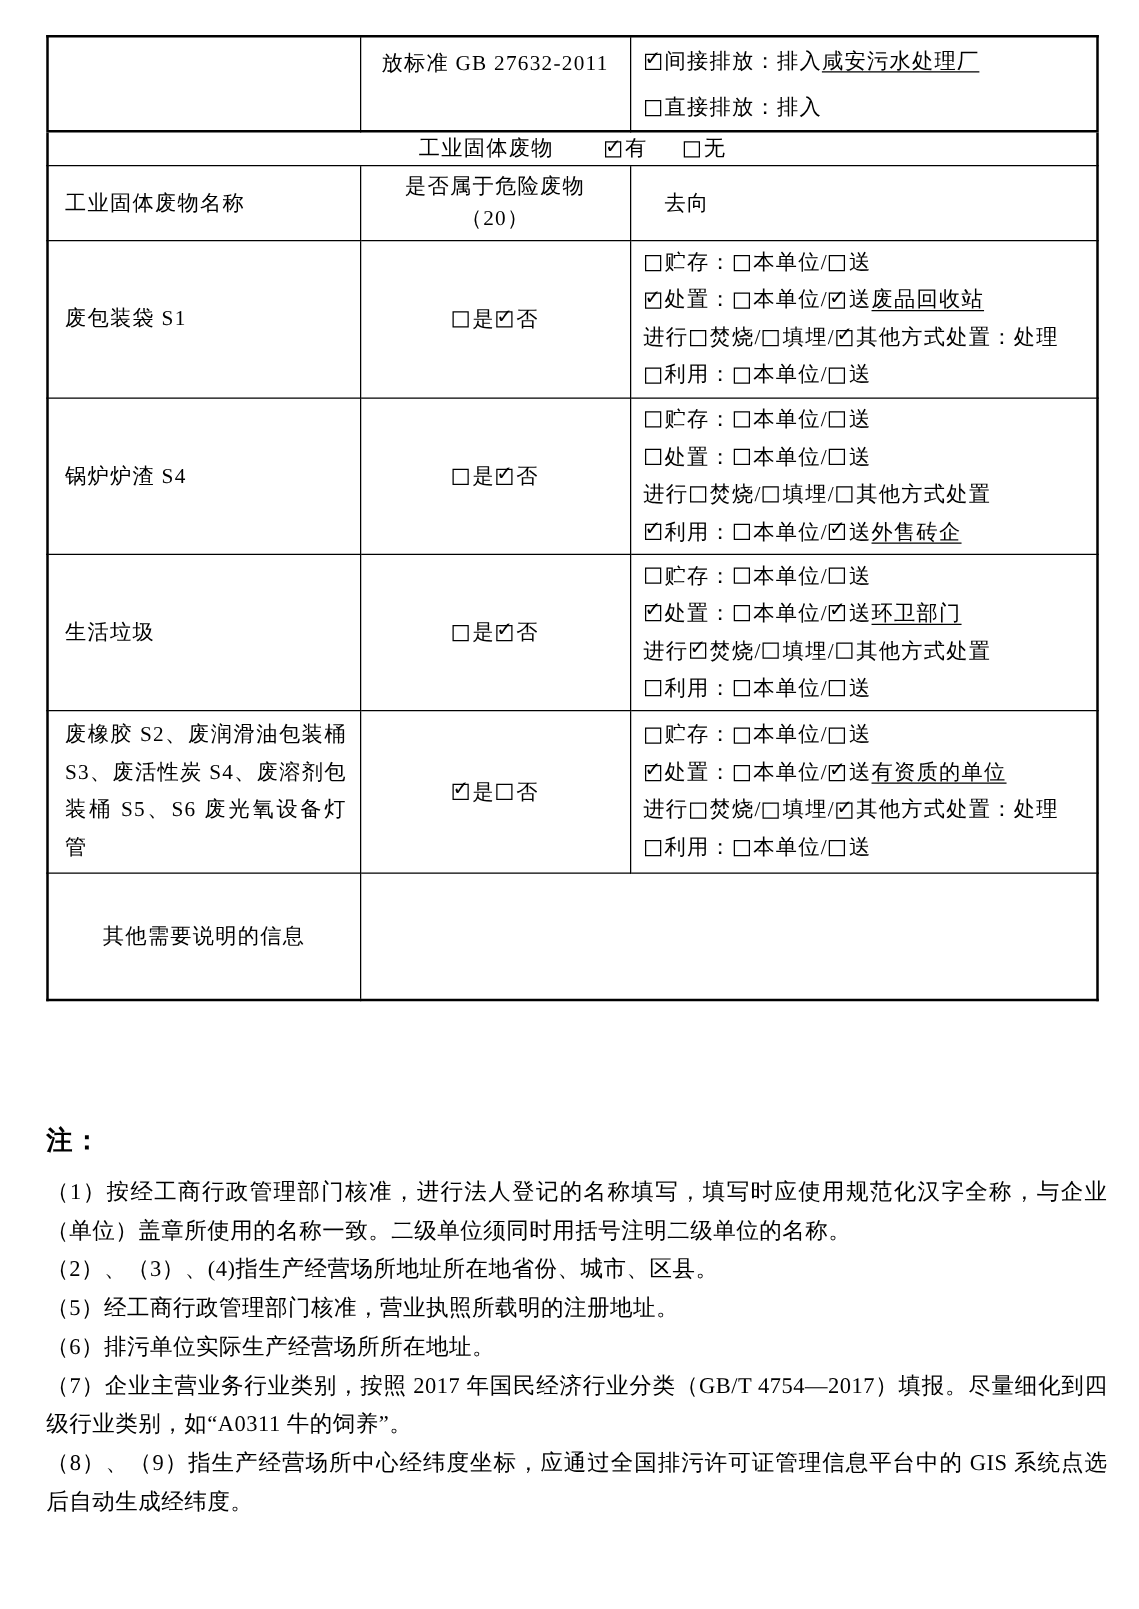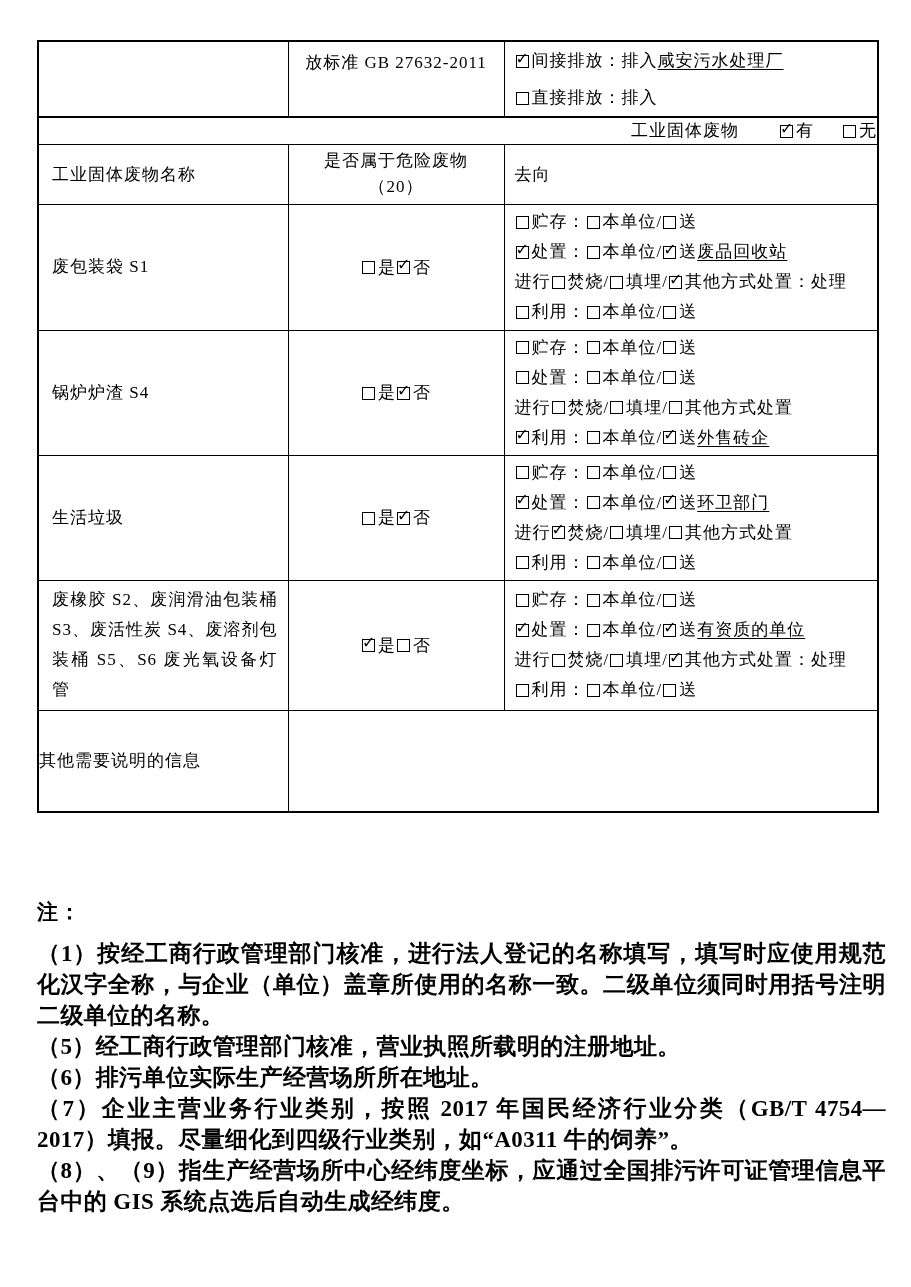--- a/index.html
+++ b/index.html
@@ -5,21 +5,21 @@
   html,body{margin:0;padding:0;background:#ffffff;}
   .page{
     position:relative;
     width:911px;height:1287px;
     background:#ffffff;
     color:#000;
     font-family:"Liberation Serif","DejaVu Serif",serif;
     overflow:hidden;
   }
   table.form{
-    position:absolute;left:37px;top:40px;
+    position:absolute;left:37px;top:28px;
     width:840px;
     border-collapse:collapse;
     table-layout:fixed;
     border:2px solid #000;
   }
   td{
     border:1px solid #000;
     font-size:17px;
     letter-spacing:1px;
     overflow:hidden;
@@ -27,34 +27,34 @@
   }
   tr.r1{height:64px;}
   tr.r2{height:27px;}
   tr.r3{height:60px;}
   tr.r4{height:126px;}
   tr.r5{height:125px;}
   tr.r6{height:125px;}
   tr.r7{height:130px;}
   tr.r8{height:83px;}
   tr.r9{height:102px;}
-  tr.r2 td{border-top-width:2px;text-align:right;}
+  tr.r2 td{border-top-width:2px;}
 
   .std-cell{vertical-align:top;text-align:center;padding-top:9px;}
   .dest-cell{vertical-align:middle;padding-left:10px;padding-right:0;}
   .dest-cell .line{line-height:30px;white-space:nowrap;}
   .dest-cell.wide .line{line-height:37px;}
   .toggle-cell{text-align:center;vertical-align:middle;}
   .hdr-left{vertical-align:middle;text-align:left;padding-left:13px;}
   .hdr-center{vertical-align:middle;text-align:center;line-height:26px;}
   .name-cell{vertical-align:middle;text-align:left;padding:0 10px 0 13px;line-height:30px;text-align:justify;}
   .hazard-cell{vertical-align:middle;text-align:center;}
   .permit-label{vertical-align:middle;text-align:center;line-height:40px;}
   .permit-value{vertical-align:middle;padding-left:30px;}
-  .other-label{vertical-align:middle;text-align:left;}
+  .other-label{vertical-align:middle;text-align:center;}
 
   
   .cb{
     display:inline-block;
     width:13px;height:13px;
     border:1.5px solid #000;
     position:relative;
     vertical-align:-1.5px;
     margin:0 3px 0 1px;
     box-sizing:border-box;
@@ -71,26 +71,25 @@
   .fill{text-decoration:underline;text-underline-offset:3px;}
   .sp{display:inline-block;}
 
   .notes{
     position:absolute;left:37px;top:898px;width:849px;
   }
   .notes-title{
     font-size:21px;font-weight:bold;letter-spacing:1px;margin:0 0 12px 0;
   }
   .notes p{
-    font-size:23px;
+    font-size:18px;
     line-height:31px;
     letter-spacing:0.4px;
     margin:0;
     text-align:justify;
-    font-weight:bold;
   }
 </style>
 </head>
 <body>
 
 <div class="page">
 
   <table class="form">
     <colgroup>
       <col style="width:250px">
@@ -111,21 +110,21 @@
     <tr class="r2">
       <td colspan="3" class="toggle-cell"><span class="t">工业固体废物</span><span class="sp" style="width: 40px;"></span><span class="cb checked"></span><span class="t">有</span><span class="sp" style="width: 28px;"></span><span class="cb"></span><span class="t">无</span></td>
     </tr>
 
     <tr class="r3">
       <td class="hdr-left">工业固体废物名称</td>
       <td class="hdr-center">
         <div>是否属于危险废物</div>
         <div>（20）</div>
       </td>
-      <td class="hdr-left" style="padding-left:10px">去向</td>
+      <td class="hdr-left" style="padding-left:27px">去向</td>
     </tr>
 
     <tr class="r4">
       <td class="name-cell">废包装袋 S1</td>
       <td class="hazard-cell"><span class="cb"></span><span class="t">是</span><span class="cb checked"></span><span class="t">否</span></td>
       <td class="dest-cell">
         <div class="line"><span class="cb"></span><span class="t">贮存：</span><span class="cb"></span><span class="t">本单位/</span><span class="cb"></span><span class="t">送</span></div>
         <div class="line"><span class="cb checked"></span><span class="t">处置：</span><span class="cb"></span><span class="t">本单位/</span><span class="cb checked"></span><span class="t">送</span><span class="fill">废品回收站</span></div>
         <div class="line"><span class="t">进行</span><span class="cb"></span><span class="t">焚烧/</span><span class="cb"></span><span class="t">填埋/</span><span class="cb checked"></span><span class="t">其他方式处置：处理</span></div>
         <div class="line"><span class="cb"></span><span class="t">利用：</span><span class="cb"></span><span class="t">本单位/</span><span class="cb"></span><span class="t">送</span></div>
@@ -169,19 +168,20 @@
     <tr class="r9">
       <td class="other-label">其他需要说明的信息</td>
       <td colspan="2"></td>
     </tr>
   </tbody>
     </table>
 
   <div class="notes">
     <div class="notes-title">注：</div>
     <p>（1）按经工商行政管理部门核准，进行法人登记的名称填写，填写时应使用规范化汉字全称，与企业（单位）盖章所使用的名称一致。二级单位须同时用括号注明二级单位的名称。</p>
+    <p>（2）、（3）、(4)指生产经营场所地址所在地省份、城市、区县。</p>
     <p>（5）经工商行政管理部门核准，营业执照所载明的注册地址。</p>
     <p>（6）排污单位实际生产经营场所所在地址。</p>
     <p>（7）企业主营业务行业类别，按照 2017 年国民经济行业分类（GB/T 4754—2017）填报。尽量细化到四级行业类别，如“A0311 牛的饲养”。</p>
     <p>（8）、（9）指生产经营场所中心经纬度坐标，应通过全国排污许可证管理信息平台中的 GIS 系统点选后自动生成经纬度。</p>
   </div>
 
 </div>
 
 </body></html>

